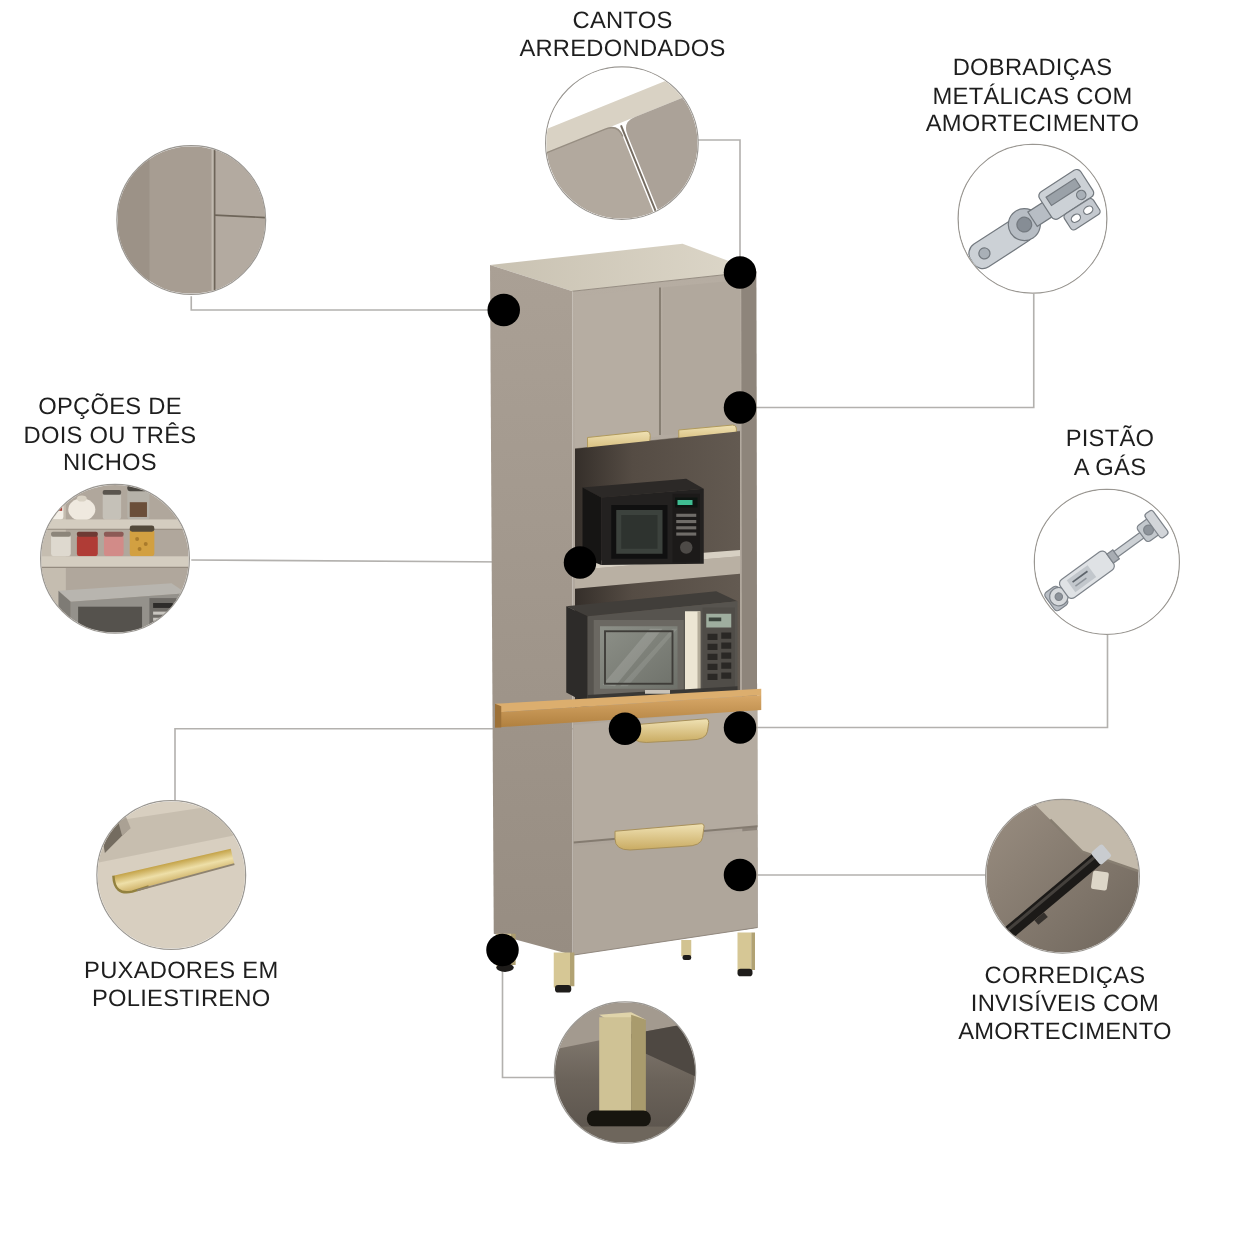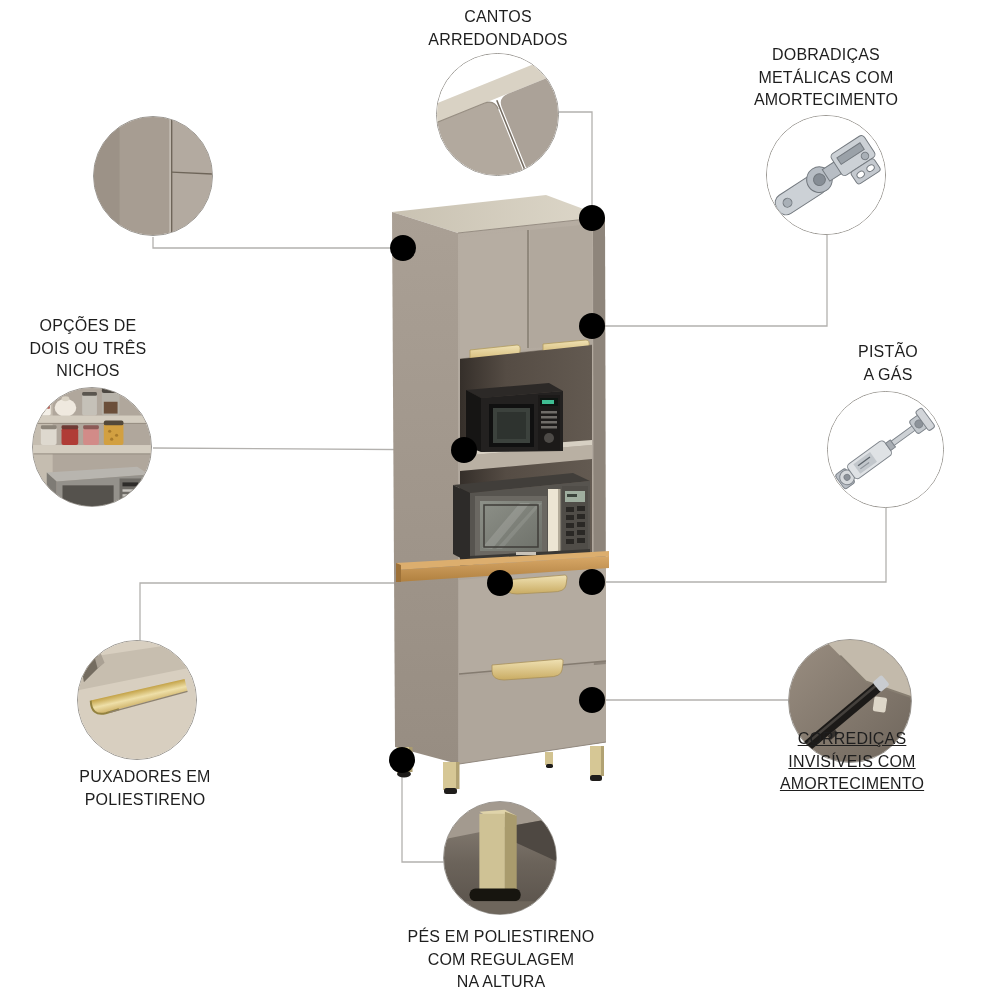--- a/index.html
+++ b/index.html
@@ -6,21 +6,21 @@
   .stage{
     position:relative;width:1000px;height:1000px;background:#ffffff;overflow:hidden;
     font-family:"Liberation Sans", sans-serif;
   }
   .layer{position:absolute;left:0;top:0;width:1000px;height:1000px;}
   .callout-label{
     position:absolute;
     text-align:center;
     white-space:pre-line;
     color:#1e1e1e;
-    font-size:16px;
+    font-size:19px;
     line-height:22.5px;
     font-weight:400;
     letter-spacing:.2px;
     width:240px;
   }
   .detail-circle{
     position:absolute;
     border-radius:50%;
     border:1px solid #9a9792;
     overflow:hidden;
@@ -375,26 +375,23 @@
   <div class="callout-label" style="left:706px;top:44px;">DOBRADIÇAS
 METÁLICAS COM
 AMORTECIMENTO</div>
   <div class="callout-label" style="left:-32px;top:315px;">OPÇÕES DE
 DOIS OU TRÊS
 NICHOS</div>
   <div class="callout-label" style="left:768px;top:341px;">PISTÃO
 A GÁS</div>
   <div class="callout-label" style="left:25px;top:766px;">PUXADORES EM
 POLIESTIRENO</div>
-  <div class="callout-label" style="left:732px;top:728px;text-decoration:underline;">CORREDIÇAS
+  <div class="callout-label" style="left:732px;top:770px;">CORREDIÇAS
 INVISÍVEIS COM
 AMORTECIMENTO</div>
-  <div class="callout-label" style="left:381px;top:926px;">PÉS EM POLIESTIRENO
-COM REGULAGEM
-NA ALTURA</div>
 
   <div class="dot" style="left:403px;top:248px;"></div>
   <div class="dot" style="left:592px;top:218px;"></div>
   <div class="dot" style="left:592px;top:326px;"></div>
   <div class="dot" style="left:464px;top:450px;"></div>
   <div class="dot" style="left:500px;top:583px;"></div>
   <div class="dot" style="left:592px;top:582px;"></div>
   <div class="dot" style="left:592px;top:700px;"></div>
   <div class="dot" style="left:402px;top:760px;"></div>
 

